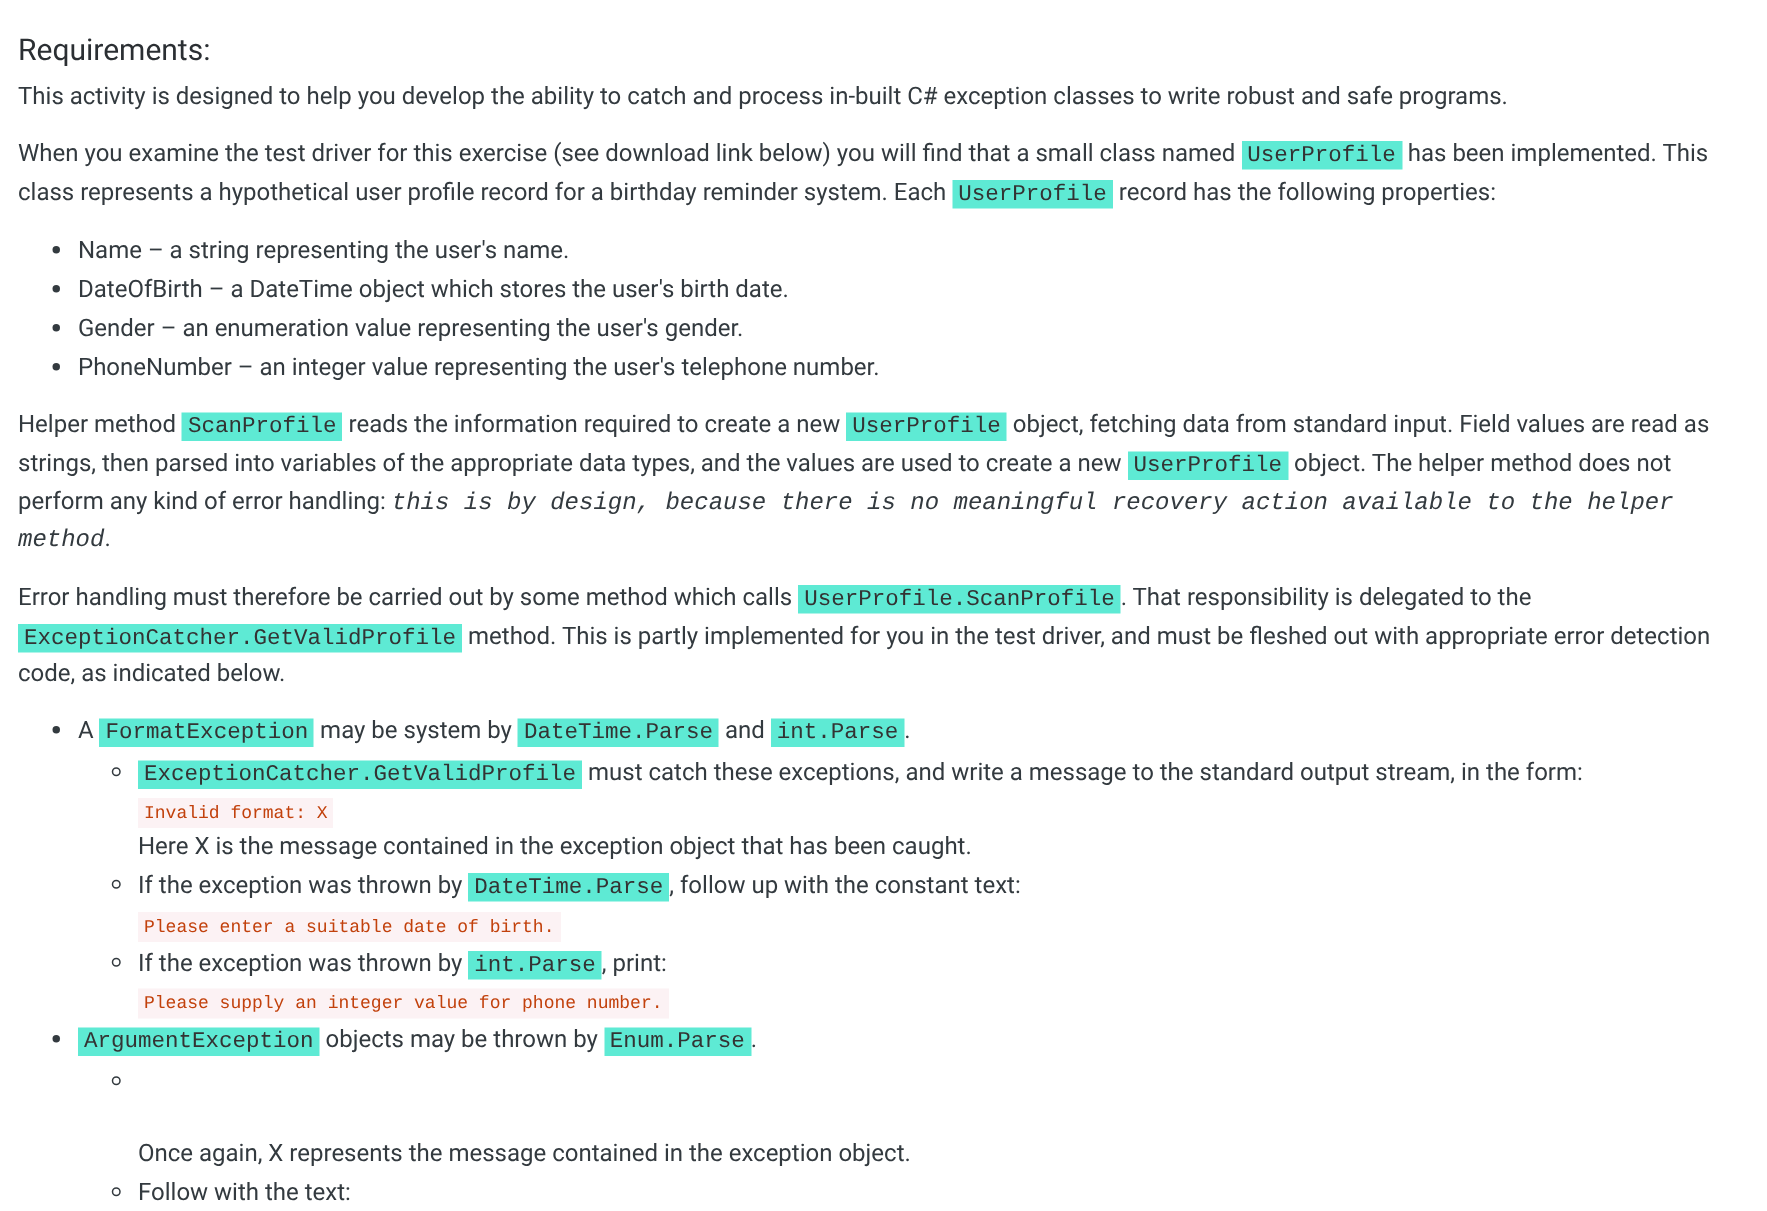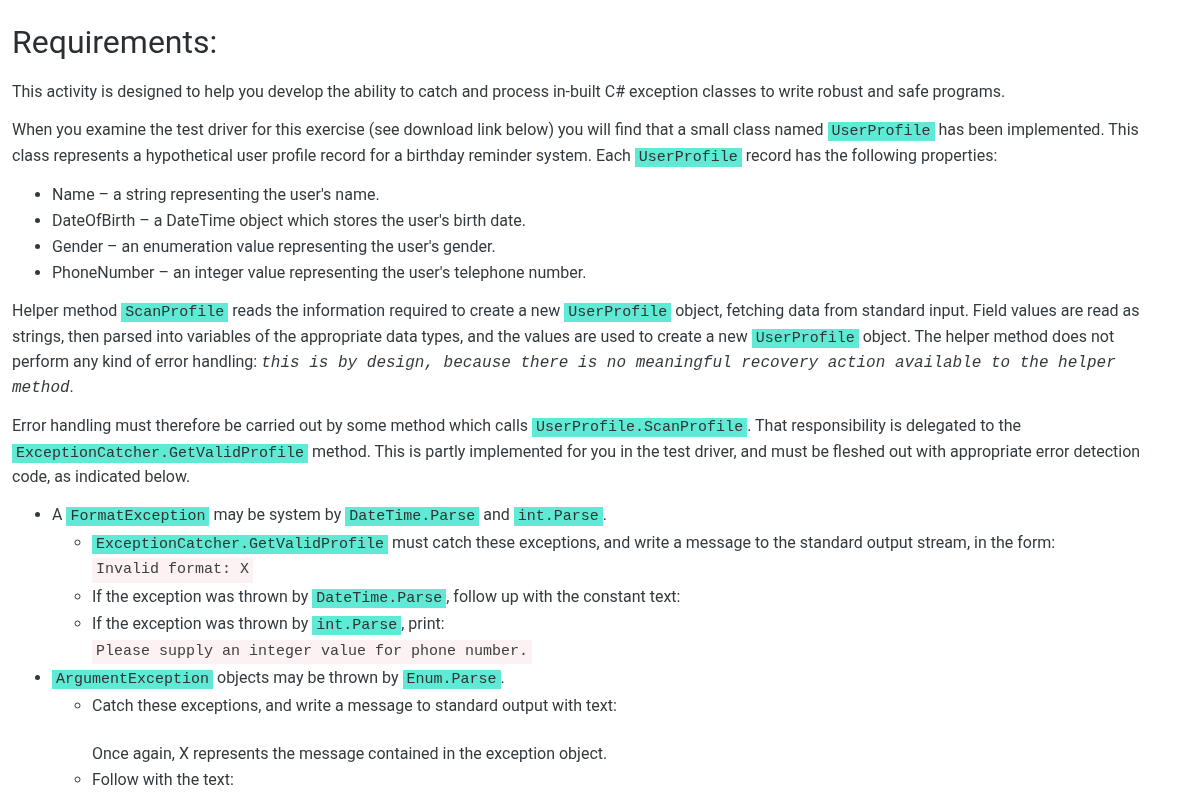--- a/index.html
+++ b/index.html
@@ -5,23 +5,23 @@
   body {
     font-family: -apple-system, BlinkMacSystemFont, "Segoe UI", Roboto, "Helvetica Neue", Arial, sans-serif;
     color: #333a3f;
     margin: 0;
     padding: 12px;
     font-size: 16px;
     line-height: 1.5;
     background: #fff;
   }
   h2.req-heading {
-    font-size: 32px;
+    font-size: 20px;
     font-weight: 400;
-    margin: 6px 0 14px 0;
+    margin: 6px 0 4px 0;
     color: #2b2f33;
   }
   p {
     margin: 0 0 14px 0;
   }
   code.inline {
     font-family: "Consolas", "Menlo", "Courier New", monospace;
     background: #5eead4;
     padding: 1px 4px;
     font-size: 15px;
@@ -39,22 +39,22 @@
     margin-bottom: 0;
     list-style-type: circle;
   }
   li {
     margin: 2px 0;
   }
   .codeblock {
     font-family: "Consolas", "Menlo", "Courier New", monospace;
     background: #fcf2f4;
     padding: 1px 4px;
-    font-size: 15px;
-    color: #404040;
+    font-size: 12px;
+    color: #c2410c;
     display: inline-block;
   }
 </style>
 </head>
 <body>
 
 <h2 class="req-heading">Requirements:</h2>
 
 <p>This activity is designed to help you develop the ability to catch and process in-built C# exception classes to write robust and safe programs.</p>
 
@@ -77,35 +77,37 @@
   <span>Error handling must therefore be carried out by some method which calls </span><code class="inline">UserProfile.ScanProfile</code><span>. That responsibility is delegated to the </span><code class="inline">ExceptionCatcher.GetValidProfile</code><span> method. This is partly implemented for you in the test driver, and must be fleshed out with appropriate error detection code, as indicated below.</span>
 </p>
 
 <ul>
   <li>
     <span>A </span><code class="inline">FormatException</code><span> may be system by </span><code class="inline">DateTime.Parse</code><span> and </span><code class="inline">int.Parse</code><span>.</span>
     <ul>
       <li>
         <code class="inline">ExceptionCatcher.GetValidProfile</code><span> must catch these exceptions, and write a message to the standard output stream, in the form:</span><br>
         <span class="codeblock">Invalid format: X</span><br>
+        <span>Here X is the message contained in the exception object that has been caught.</span>
       </li>
       <li>
         <span>If the exception was thrown by </span><code class="inline">DateTime.Parse</code><span>, follow up with the constant text:</span><br>
+        <span class="codeblock">Please enter a suitable date of birth.</span>
       </li>
       <li>
         <span>If the exception was thrown by </span><code class="inline">int.Parse</code><span>, print:</span><br>
         <span class="codeblock">Please supply an integer value for phone number.</span>
       </li>
     </ul>
   </li>
   <li>
     <code class="inline">ArgumentException</code><span> objects may be thrown by </span><code class="inline">Enum.Parse</code><span>.</span>
     <ul>
       <li>
-        <span>Catch these exceptions, and write a message to standard output with text:</span><br>
+        <br>
         <br>
         <span>Once again, X represents the message contained in the exception object.</span>
       </li>
       <li>
         <span>Follow with the text:</span><br>
         
       </li>
     </ul>
   </li>
 

